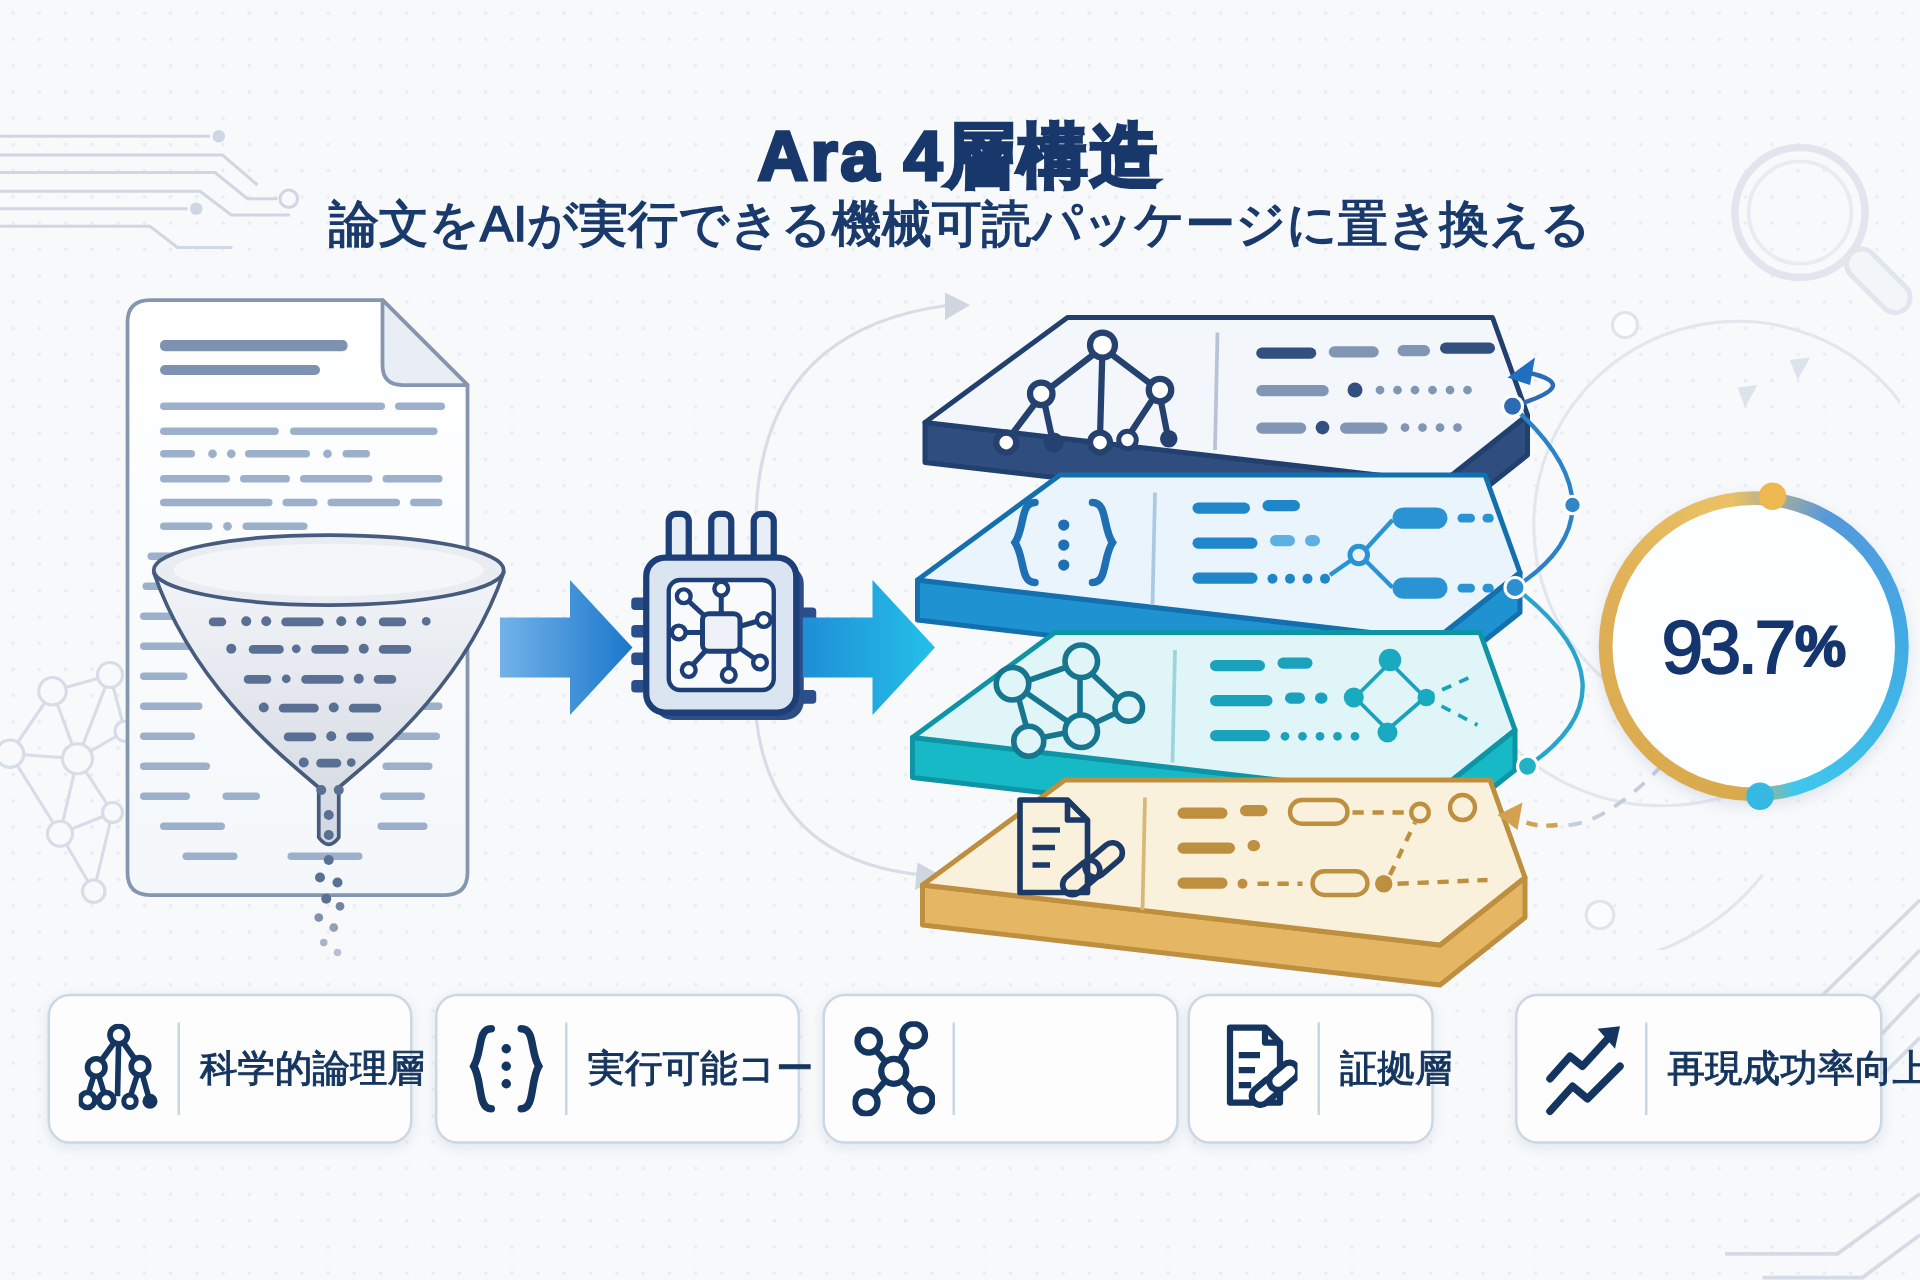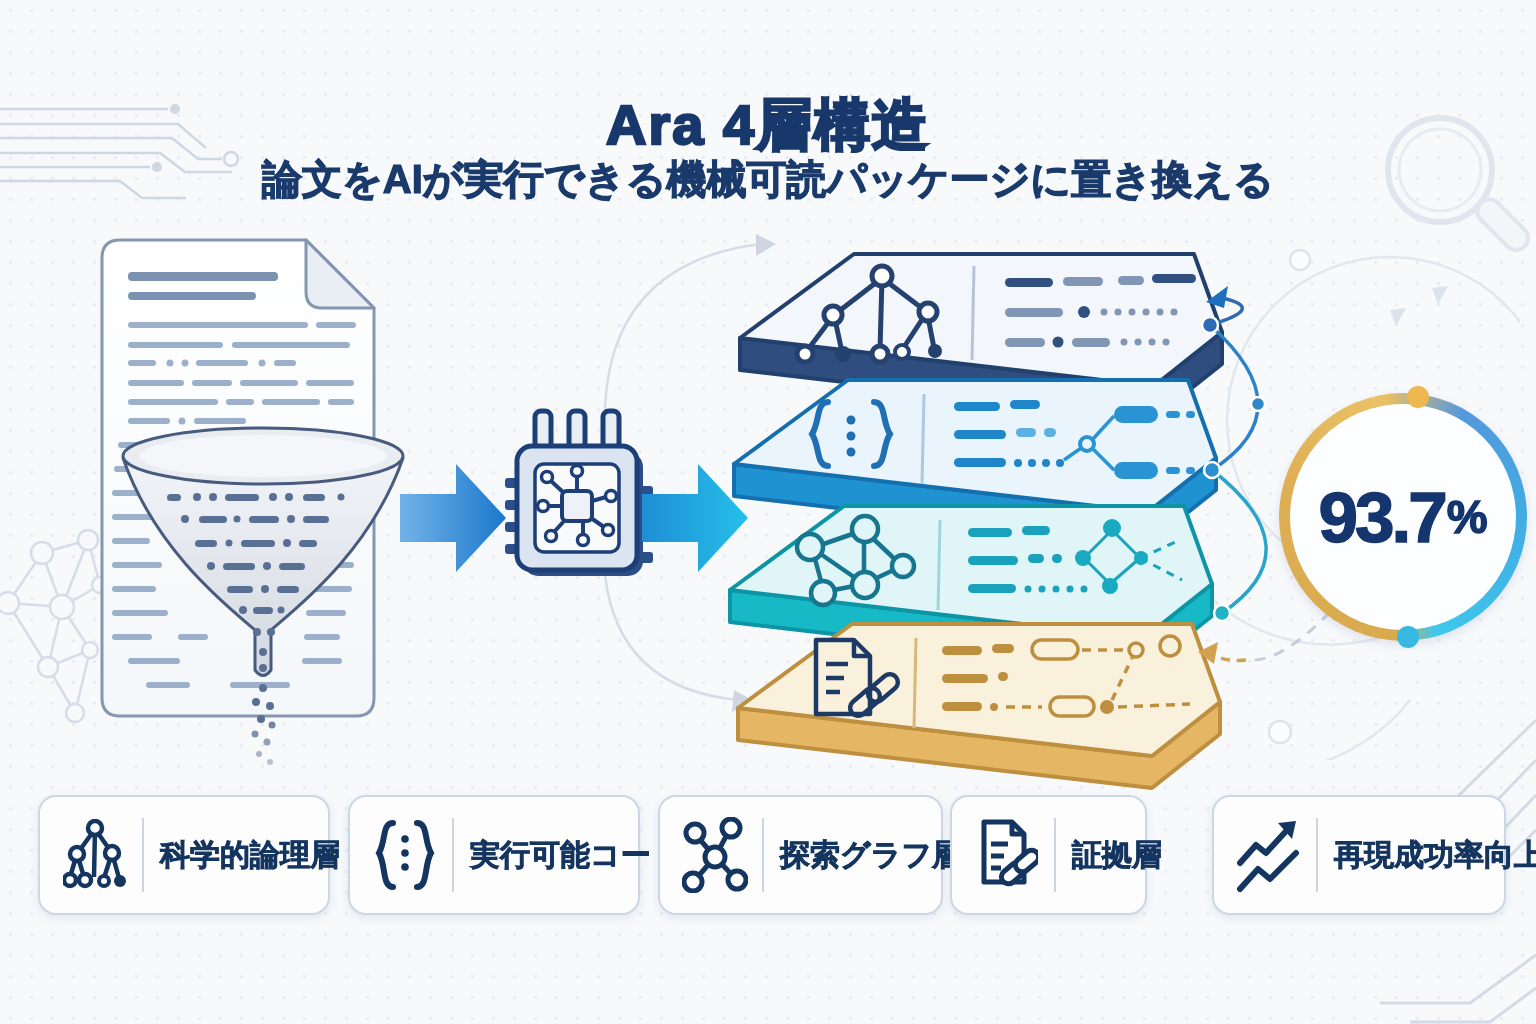--- a/index.html
+++ b/index.html
@@ -17,50 +17,50 @@
   }
   .abs{position:absolute;}
   
   .title{
     position:absolute;top:50px;left:0;width:100%;text-align:center;
     font-size:56px;font-weight:700;letter-spacing:2px;color:#18376a;
     -webkit-text-stroke:2.5px #18376a;
   }
   .subtitle{
     position:absolute;top:152px;left:0;width:100%;text-align:center;
-    font-size:40px;font-weight:700;color:#1a3a6c;
+    font-size:40px;font-weight:400;color:#1a3a6c;
     -webkit-text-stroke:1.2px #1a3a6c;
   }
   
   .gauge{
     position:absolute;left:1279px;top:393px;width:248px;height:248px;border-radius:50%;
     background:conic-gradient(from -8deg,
       #e9c065 0deg,#5598dc 38deg,#41abe3 95deg,#3fc7ec 172deg,
       #d9a94e 192deg,#dfaf55 295deg,#e9c065 352deg);
     box-shadow:0 4px 10px rgba(150,165,190,.25);
   }
   .gauge-inner{
     position:absolute;left:11px;top:11px;width:226px;height:226px;border-radius:50%;
     background:#fdfeff;display:flex;align-items:center;justify-content:center;
   }
-  .gauge-text{font-size:71px;font-weight:700;color:#14356e;letter-spacing:-3px;
+  .gauge-text{font-size:60px;font-weight:400;color:#14356e;letter-spacing:-3px;
     -webkit-text-stroke:1.5px #14356e;}
   .gauge-unit{font-size:46px;font-weight:700;letter-spacing:0;margin-left:2px;}
   .gauge-dot{position:absolute;width:22px;height:22px;border-radius:50%;}
   .gauge-dot.gold{background:#ecb84f;left:128px;top:-7px;}
   .gauge-dot.cyan{background:#35b9e2;left:118px;top:233px;}
   
   .card{
     position:absolute;top:795px;height:120px;background:#fdfdfe;
     border:2px solid #ccd7e6;border-radius:18px;
     box-shadow:0 3px 9px rgba(120,140,170,.16);
     display:flex;align-items:center;padding:0 10px 0 20px;box-sizing:border-box;
   }
   .card .divider{width:2px;height:74px;background:#c9d6e4;margin:0 16px 0 12px;flex:none;}
-  .card .label{font-size:30px;font-weight:700;color:#14355f;white-space:nowrap;
+  .card .label{font-size:30px;font-weight:400;color:#14355f;white-space:nowrap;
     -webkit-text-stroke:0.8px #14355f;}
   .iconbox{width:70px;height:88px;flex:none;display:flex;align-items:center;justify-content:center;}
 </style>
 </head>
 <body>
 
 <div class="dotgrid"></div>
 
 <svg class="abs" style="left:0;top:95px" width="260" height="115">
   <g stroke="#cfd7e2" stroke-width="2.5" fill="none">
@@ -542,21 +542,20 @@
       <g fill="#fff" stroke="#14355f" stroke-width="5">
         <circle cx="13" cy="16" r="9"></circle>
           <circle cx="49" cy="11" r="9"></circle>
           <circle cx="33" cy="40" r="10"></circle>
         <circle cx="11" cy="65" r="9"></circle>
           <circle cx="55" cy="63" r="9"></circle>
       </g>
     </svg>
   </div>
   <div class="divider"></div>
-  <div class="label">探索グラフ層</div>
 </div>
 
 <div class="card" style="left:950px;width:197px">
   <div class="iconbox">
     <svg width="62" height="78" viewBox="0 0 62 78">
       <path d="M8 6 L36 6 L48 18 L48 66 L8 66 Z" fill="#fff" stroke="#14355f" stroke-width="5" stroke-linejoin="round"></path>
       <path d="M36 6 L36 18 L48 18" fill="none" stroke="#14355f" stroke-width="5" stroke-linejoin="round"></path>
       <g stroke="#14355f" stroke-width="5">
           <path d="M15 28 L32 28 M15 40 L28 40 M15 52 L25 52"></path>
         </g>

